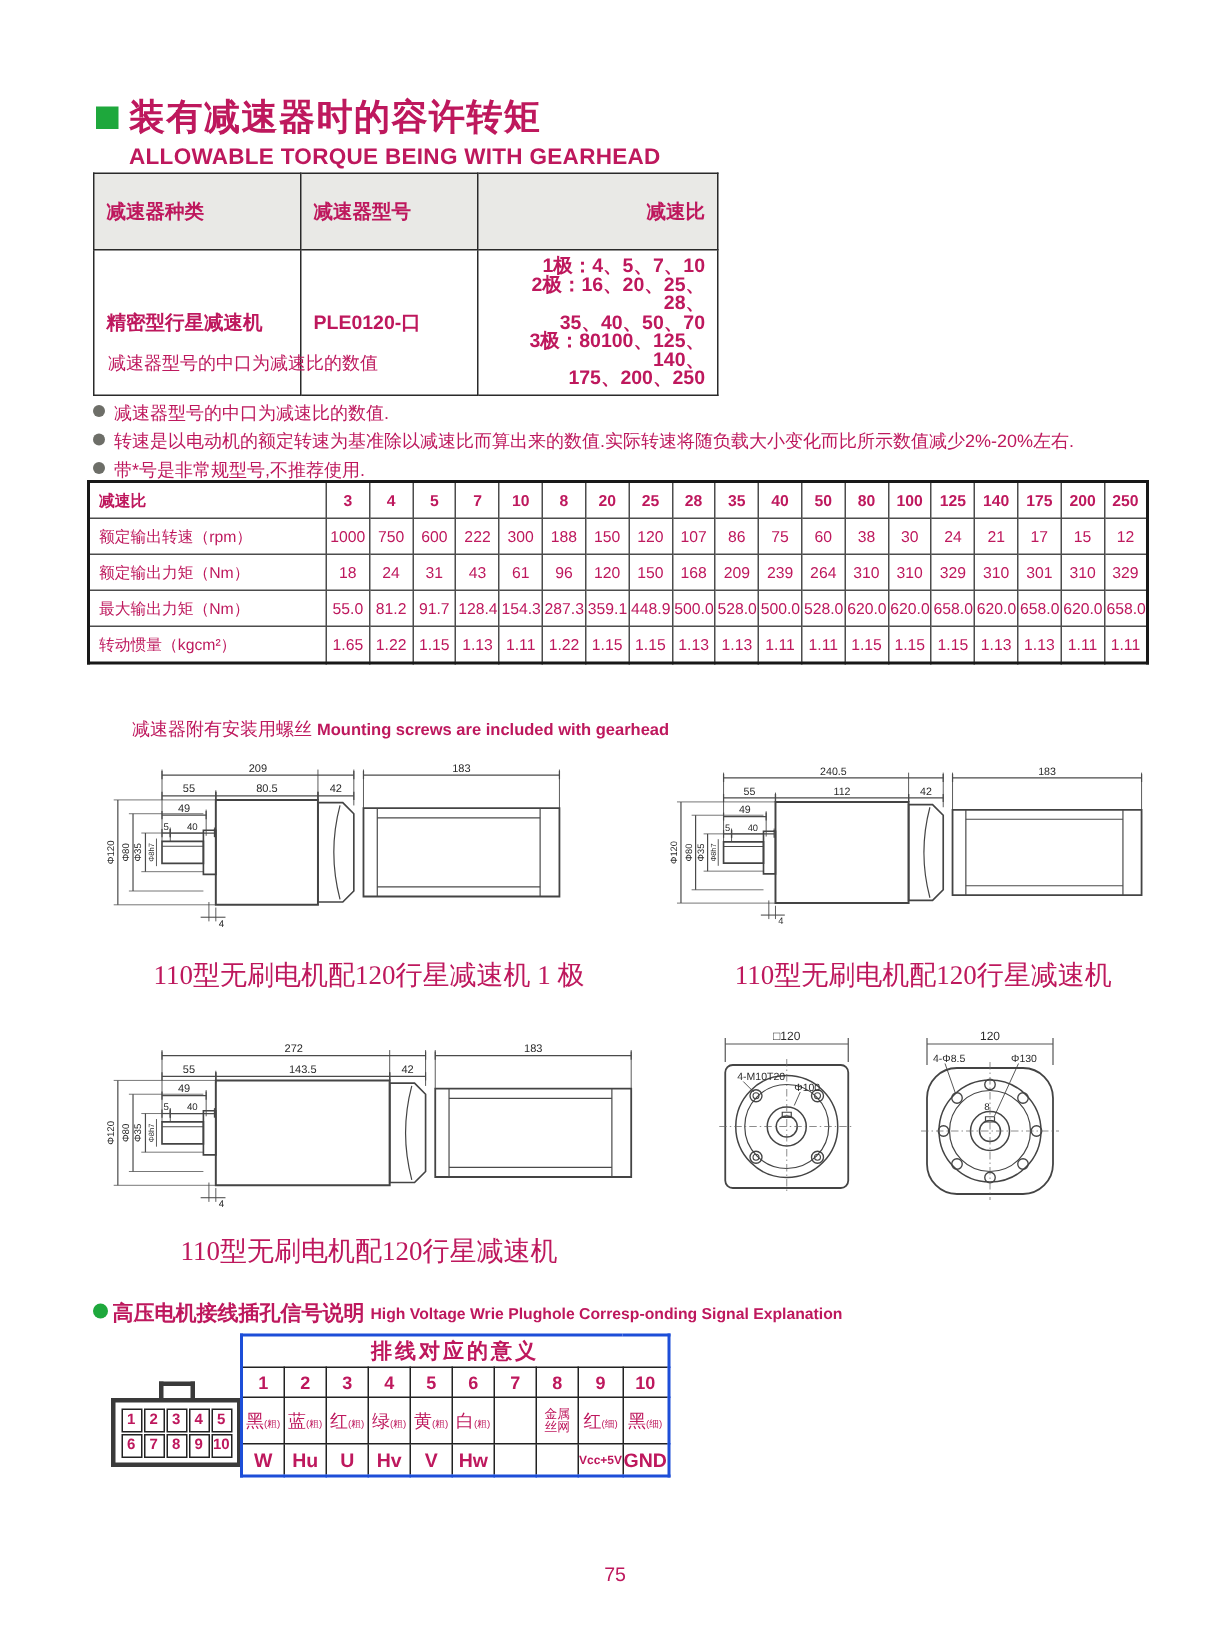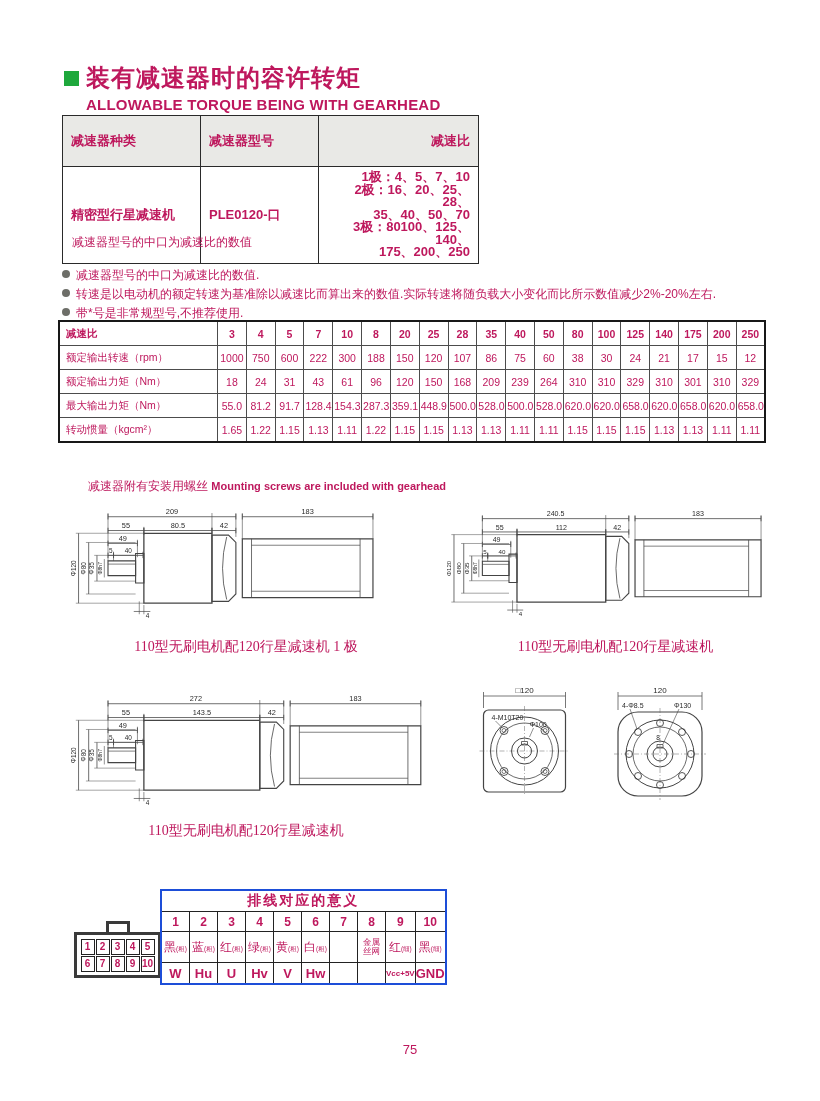--- a/index.html
+++ b/index.html
@@ -30,21 +30,21 @@
   table.spec tr.hd td{font-weight:bold;}
   
   .sec-head{position:absolute;white-space:nowrap;}
   .sec-bullet{display:inline-block;width:10px;height:10px;border-radius:50%;background:#1ea83c;margin-right:3px;}
   .sec-zh{font-size:17px;font-weight:bold;vertical-align:-1px;}
   .sec-en{font-size:11px;font-weight:bold;margin-left:4px;}
   .sec-sub{position:absolute;font-size:12px;white-space:nowrap;}
   .sec-sub .en{font-size:11px;font-weight:bold;}
   .drawing{position:absolute;}
   .drawing svg{width:100%;height:100%;}
-  .caption{position:absolute;font-family:"Liberation Serif","DejaVu Serif",serif;font-size:14px;text-align:center;white-space:nowrap;}
+  .caption{position:absolute;font-family:"Liberation Serif","DejaVu Serif",serif;font-size:18px;text-align:center;white-space:nowrap;}
   
   .connector{position:absolute;left:74px;top:921px;}
   .conn-tab{width:24px;height:11px;border:3px solid #3a3a3a;border-bottom:none;margin:0 auto;box-sizing:border-box;}
   .conn-body{border:3px solid #3a3a3a;padding:3px 3px;background:#fff;}
   .conn-row{display:flex;}
   .conn-pin{width:12px;height:14px;border:1.6px solid #222;font-size:10px;font-weight:bold;display:flex;align-items:center;justify-content:center;margin:0.5px;}
   .sig-wrap{position:absolute;left:160px;top:889px;}
   table.sig{border-collapse:collapse;border:2px solid #1d4ed8;}
   table.sig td{border:1.5px solid #222;text-align:center;width:27px;padding:0;}
   td.sig-title{font-size:14px;font-weight:bold;height:20px;letter-spacing:2px;}
@@ -500,20 +500,23 @@
       <line x1="60" y1="24" x2="60" y2="116" stroke="#666" stroke-width="0.5" stroke-dasharray="5 2 1 2"></line>
       <line x1="14" y1="70" x2="106" y2="70" stroke="#666" stroke-width="0.5" stroke-dasharray="5 2 1 2"></line>
       <text x="22" y="24" font-size="7">4-Φ8.5</text>
       <line x1="30" y1="25" x2="37" y2="45" stroke="#444" stroke-width="0.6"></line>
       <text x="74" y="24" font-size="7">Φ130</text>
       <line x1="79" y1="25" x2="63" y2="60" stroke="#444" stroke-width="0.6"></line>
       <text x="58" y="56" font-size="6.5" text-anchor="middle">8</text>
     </svg>
   </div>
 
+  <div class="sec-head" style="left:62px;top:866px;">
+    <span class="sec-bullet"></span><span class="sec-zh" style="font-size:14px;">高压电机接线插孔信号说明</span><span class="sec-en" style="font-size:10.5px;">High Voltage Wrie Plughole Corresp-onding Signal Explanation</span>
+  </div>
 
   <div class="connector" id="connector">
     <div class="conn-tab"></div>
     <div class="conn-body" id="conn-body">
         <div class="conn-row">
           <div class="conn-pin">1</div>
           <div class="conn-pin">2</div>
           <div class="conn-pin">3</div>
           <div class="conn-pin">4</div>
           <div class="conn-pin">5</div>

